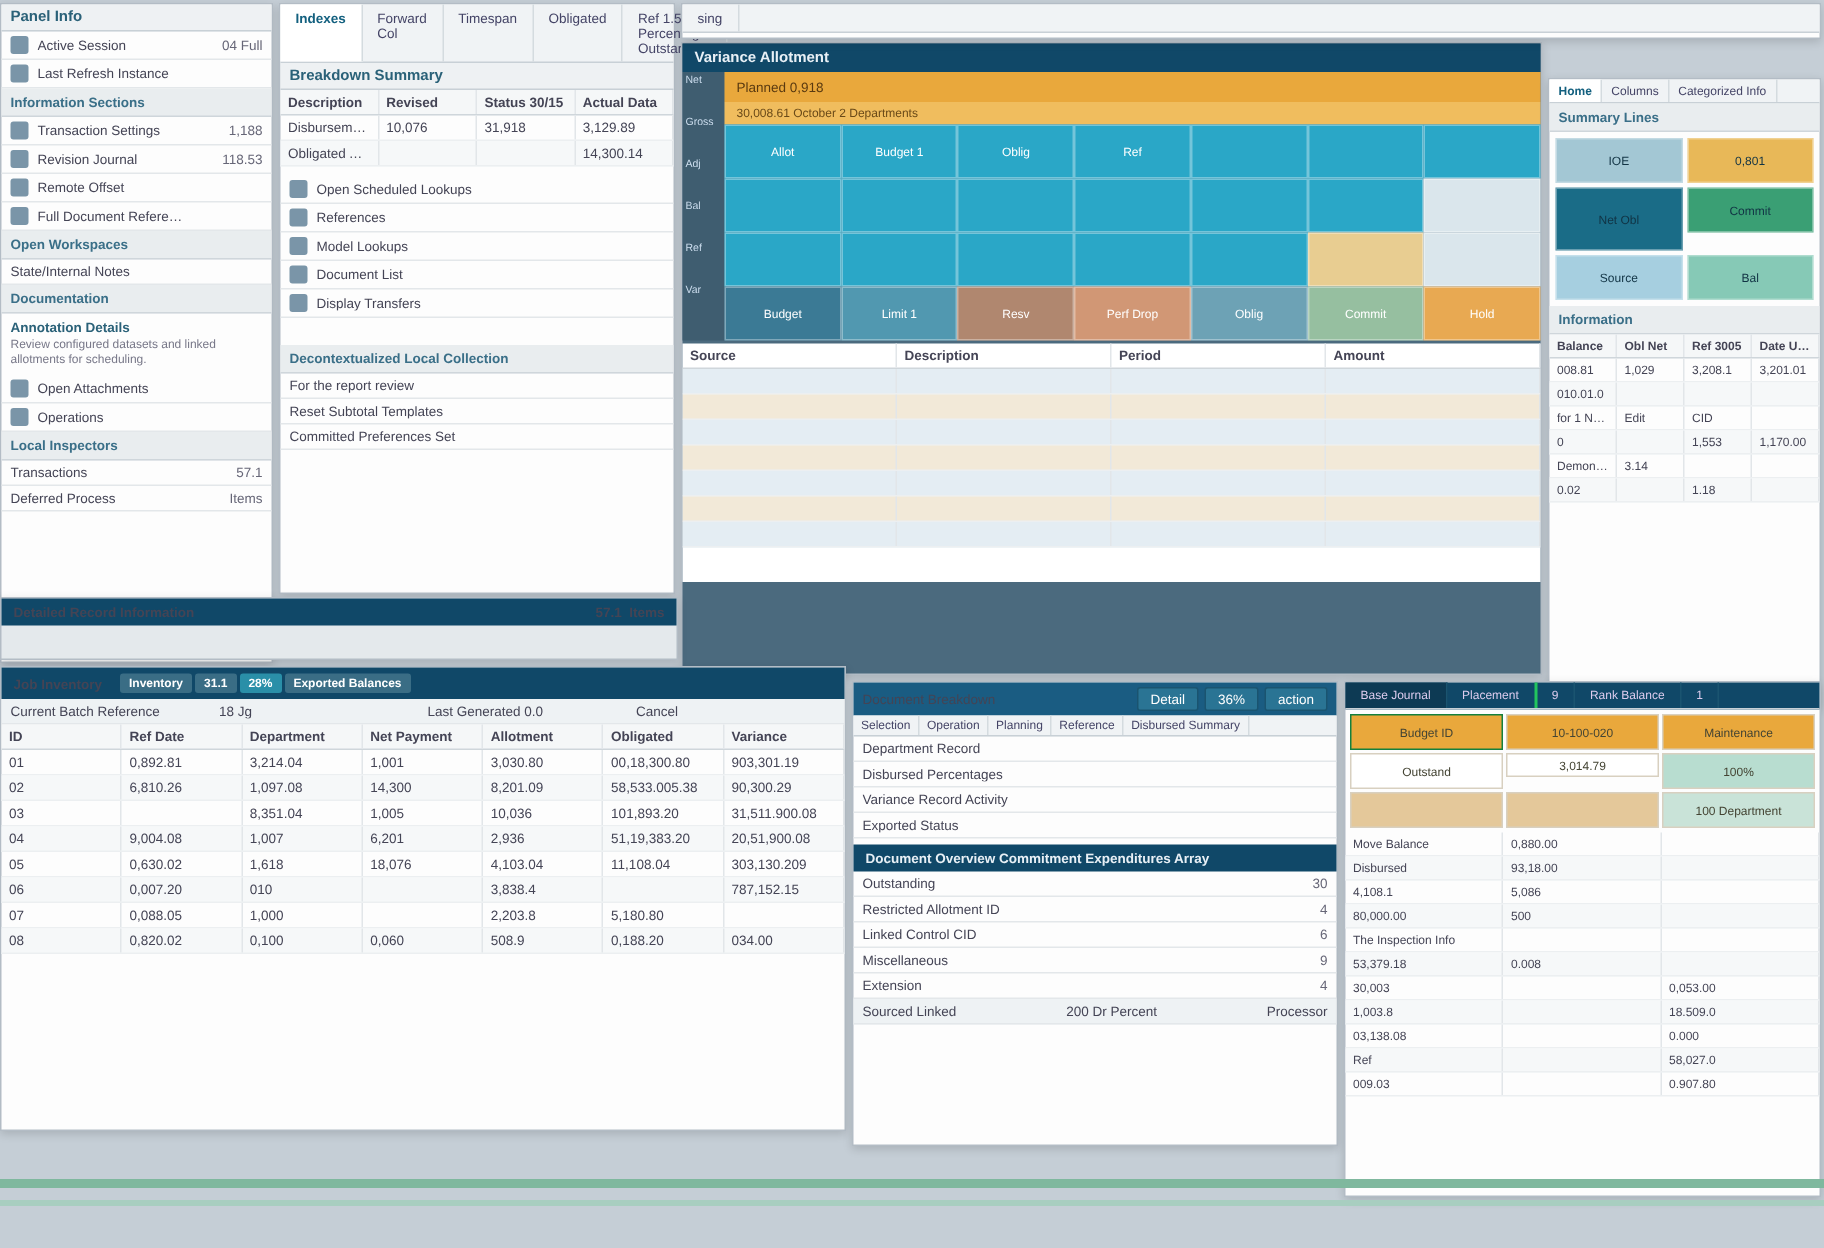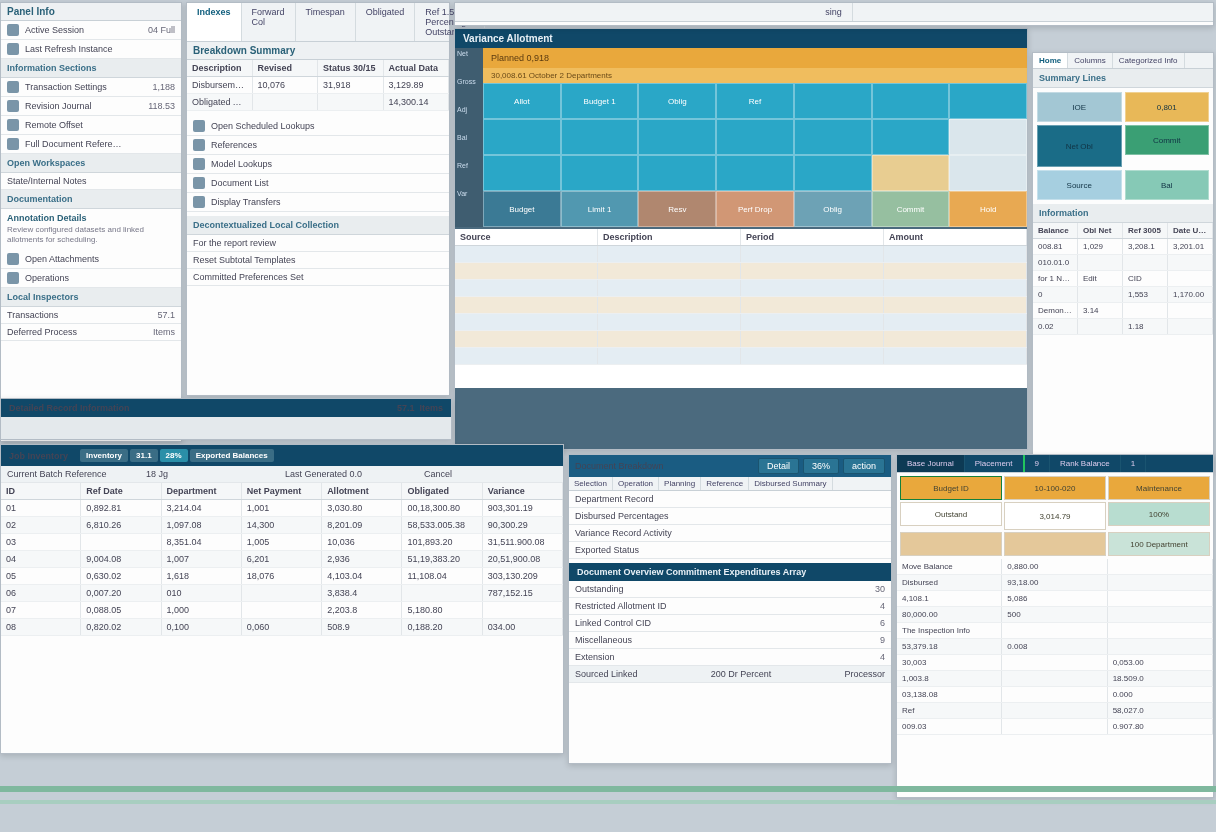--- a/index.html
+++ b/index.html
@@ -143,21 +143,21 @@
       </div>
       <div class="row">
         <span class="icn"></span>
         <span class="lbl">Document List</span>
       </div>
       <div class="row">
         <span class="icn"></span>
         <span class="lbl">Display Transfers</span>
       </div>
     </div>
- <div class="sec" style="margin-top:4px">Decontextualized Local Collection</div>
+ <div class="sec" style="margin-top:18px">Decontextualized Local Collection</div>
  <div id="linksA2">
       <div class="row">
         <span class="lbl">For the report review</span>
       </div>
       <div class="row">
         <span class="lbl">Reset Subtotal Templates</span>
       </div>
       <div class="row">
         <span class="lbl">Committed Preferences Set</span>
       </div>
@@ -256,21 +256,21 @@
       <div class="trow">
         <div style="flex:1;height:16px"></div>
         <div style="flex:1;height:16px"></div>
         <div style="flex:1;height:16px"></div>
         <div style="flex:1;height:16px"></div>
       </div>
     </div>
 </div>
 
 <div class="panel" style="left:454px;top:2px;width:760px;height:24px">
- <div class="tabrow" style="justify-content:center">
+ <div class="tabrow" style="justify-content:flex-start">
   <div class="tab">sing</div>
  </div>
 </div>
 
 <div class="panel" style="left:1032px;top:52px;width:182px;height:420px">
  <div class="tabrow" id="rbTabs">
       <div class="tab act" style="font-size:8px;padding:3px 6px">Home</div>
       <div class="tab" style="font-size:8px;padding:3px 6px">Columns</div>
       <div class="tab" style="font-size:8px;padding:3px 6px">Categorized Info</div>
     </div>
@@ -504,21 +504,21 @@
       <div class="tab" style="color:#dce;background:transparent;border-right:2px solid #22c55e;font-size:8px">Placement</div>
       <div class="tab" style="color:#dce;background:transparent;border-right:1px solid #1a5470;font-size:8px">9</div>
       <div class="tab" style="color:#dce;background:transparent;border-right:1px solid #1a5470;font-size:8px">Rank Balance</div>
       <div class="tab" style="color:#dce;background:transparent;border-right:1px solid #1a5470;font-size:8px">1</div>
     </div>
  <div class="grid" id="bcTiles" style="grid-template-columns:repeat(3,1fr);gap:2px;padding:3px">
       <div class="cell" style="background:#e9a83c;height:24px;color:#443;border:1px solid #15803d">Budget ID</div>
       <div class="cell" style="background:#e9a83c;height:24px;color:#443;border:1px solid #d8d0c0">10-100-020</div>
       <div class="cell" style="background:#e9a83c;height:24px;color:#443;border:1px solid #d8d0c0">Maintenance</div>
       <div class="cell" style="background:#fff;height:24px;color:#443;border:1px solid #d8d0c0">Outstand</div>
-      <div class="cell" style="background:#fff;height:28px;color:#443;border:1px solid #d8d0c0">3,014.79</div>
+      <div class="cell" style="background:#fff;height:16px;color:#443;border:1px solid #d8d0c0">3,014.79</div>
       <div class="cell" style="background:#b8ddd0;height:24px;color:#443;border:1px solid #d8d0c0">100%</div>
       <div class="cell" style="background:#e4c89a;height:24px;color:#443;border:1px solid #d8d0c0"></div>
       <div class="cell" style="background:#e4c89a;height:24px;color:#443;border:1px solid #d8d0c0"></div>
       <div class="cell" style="background:#c9e3d8;height:24px;color:#443;border:1px solid #d8d0c0">100 Department</div>
     </div>
  <div id="bcRows">
       <div class="trow">
         <div style="flex:1;font-size:8px">Move Balance</div>
         <div style="flex:1;font-size:8px">0,880.00</div>
         <div style="flex:1;font-size:8px"></div>

